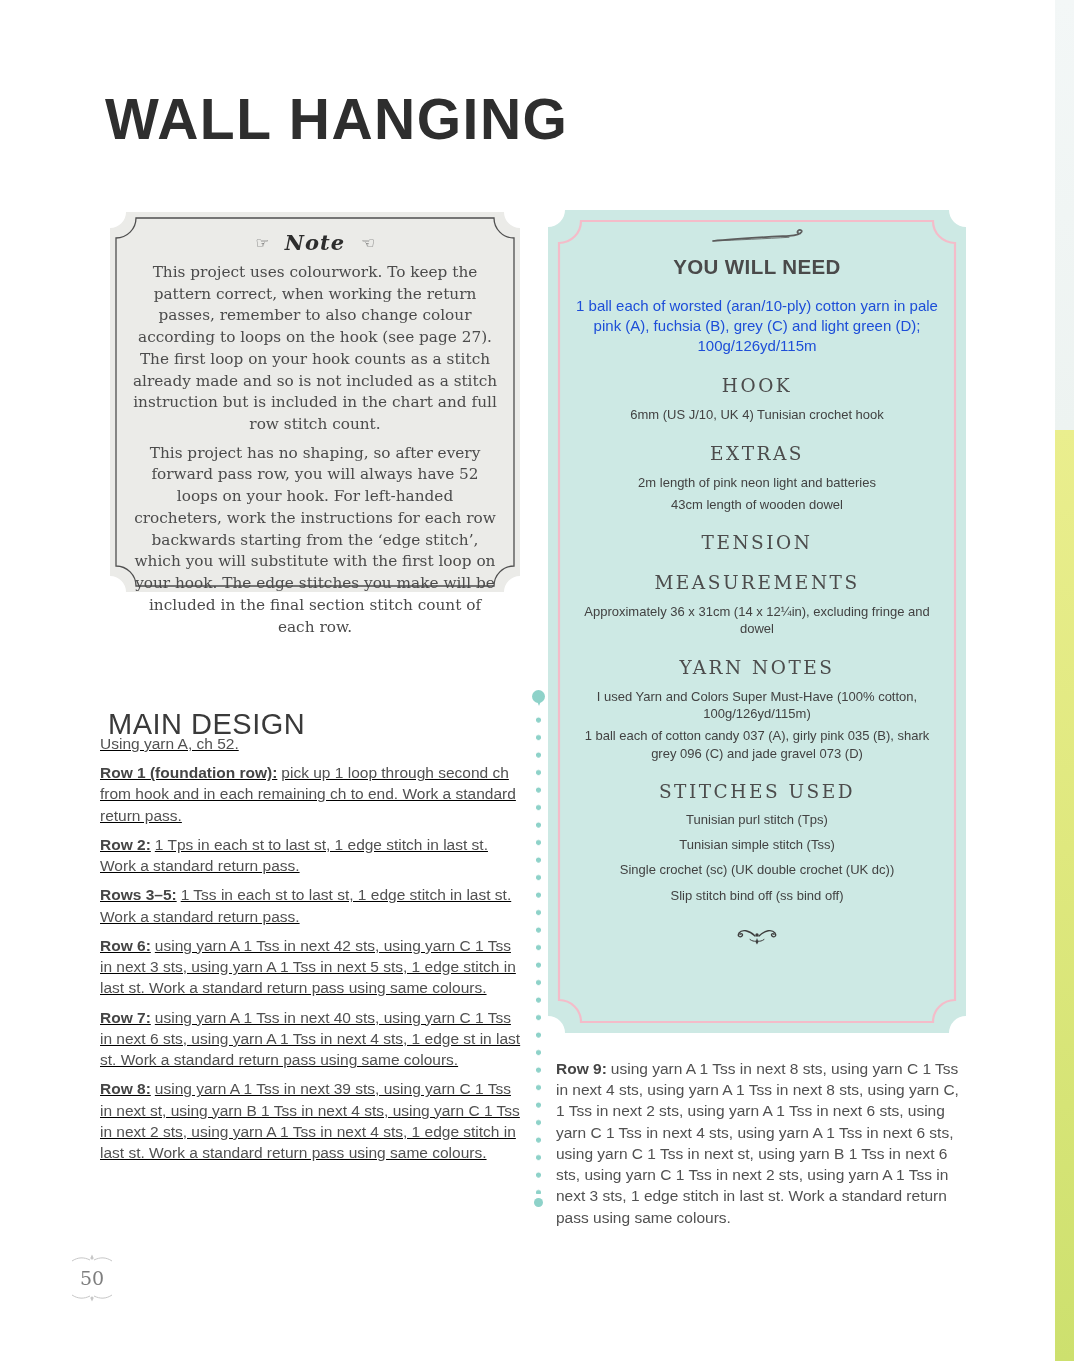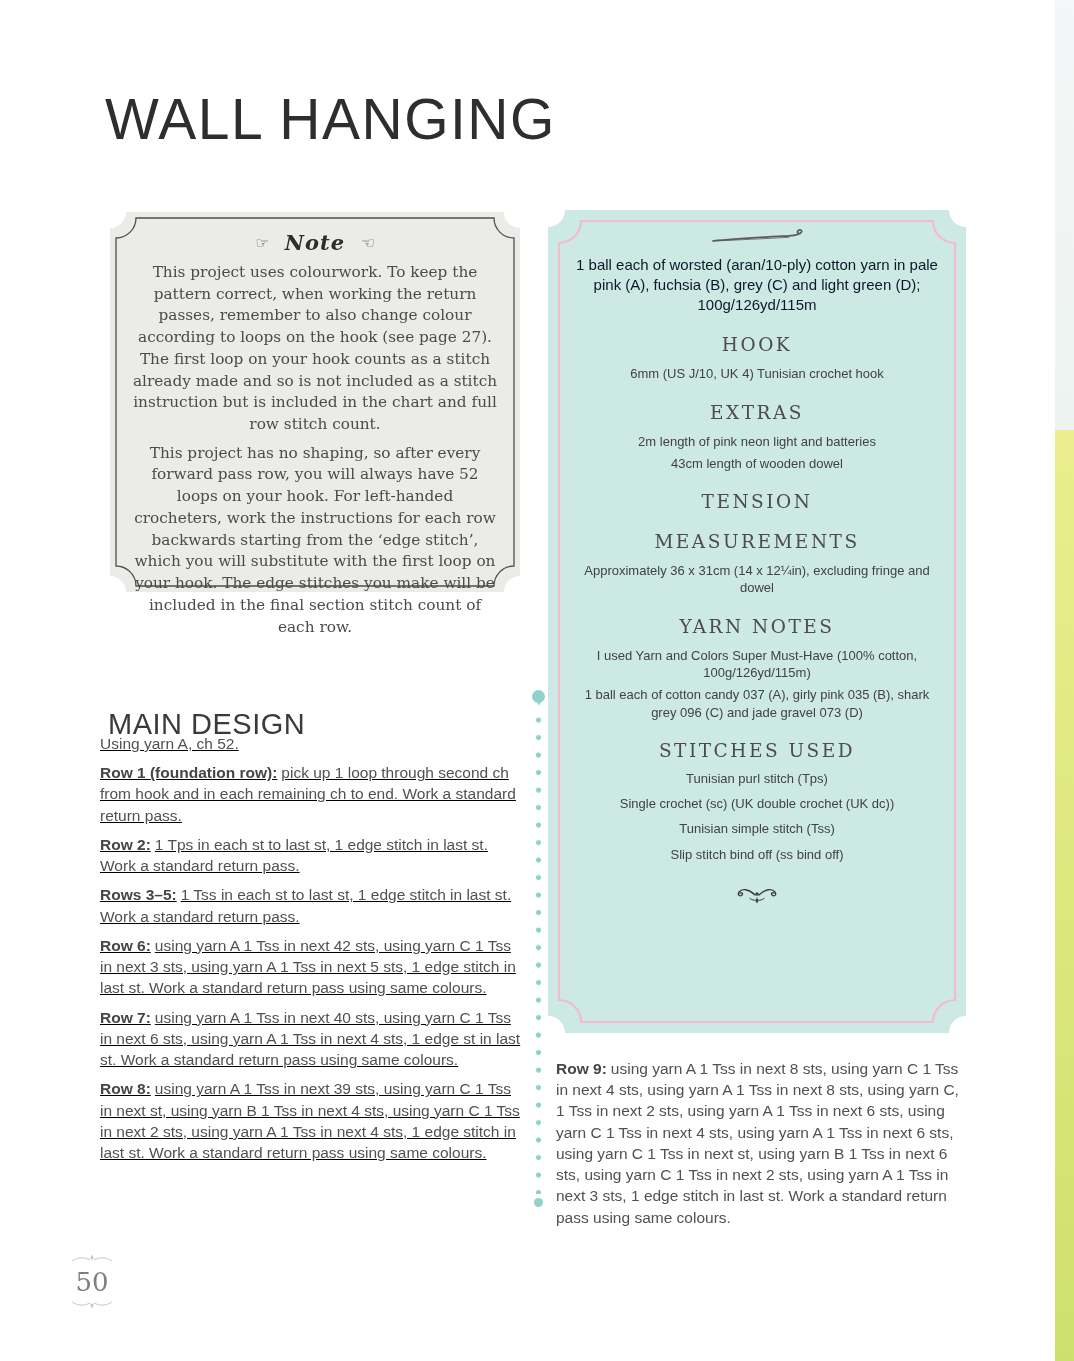--- a/index.html
+++ b/index.html
@@ -5,21 +5,21 @@
   html,body { margin:0; padding:0; }
   #page {
     position:relative; width:1074px; height:1361px;
     background:#ffffff; overflow:hidden;
     font-family:"Liberation Sans", sans-serif;
   }
 
   
   .page-title {
     position:absolute; left:105px; top:86px;
-    font-size:57px; font-weight:400; letter-spacing:1.5px;
+    font-size:57px; font-weight:700; letter-spacing:1.5px;
     color:#2e2e2e; white-space:nowrap;
   }
 
   
   .stripe-light { position:absolute; right:0; top:0; width:19px; height:430px;
     background:linear-gradient(180deg,#f3f7f7,#edf3f1); }
   .stripe-yellow { position:absolute; right:0; top:430px; width:19px; height:931px;
     background:linear-gradient(180deg,#eaee8e 0%,#dfe87e 45%,#cde06e 100%); }
 
   
@@ -37,21 +37,21 @@
 
   
   .supplies-box { position:absolute; left:548px; top:210px; width:418px; height:823px; }
   .supplies-box svg.frame { position:absolute; left:0; top:0; }
   .supplies-content {
     position:absolute; left:26px; top:14px; width:366px;
     text-align:center; color:#424242;
   }
   .hook-illus { margin:2px auto 0; display:block; }
   .ywn-title { font-size:20.5px; font-weight:700; color:#4a4a4a; letter-spacing:0.4px; margin-top:7px; }
-  .ywn-intro { font-size:15px; line-height:1.34; margin-top:7px; color:#0f172a; }
+  .ywn-intro { font-size:15px; line-height:1.34; margin-top:17px; color:#1d4ed8; }
   .sec-heading {
     font-family:"DejaVu Serif", serif; font-weight:400;
     font-size:18.5px; letter-spacing:2.5px; color:#4c4c4c;
     margin:19px 0 10px 0;
   }
   .sec-line { font-size:13px; line-height:1.33; margin:5px 0; color:#424242; }
   .sec-line.loose { line-height:1.25; margin:9px 0; }
   .flourish-wrap { margin-top:22px; }
 
   
@@ -74,21 +74,21 @@
   }
   .divider .dots {
     position:absolute; left:0; top:22px; width:15px; height:482px;
     background-image:radial-gradient(circle at 7.5px 8px, #8ed2c9 2.2px, rgba(0,0,0,0) 2.9px);
     background-size:15px 17.5px; background-repeat:repeat-y;
   }
   .divider .end-dot { position:absolute; left:3px; top:508px; width:9px; height:9px; border-radius:50%; background:#8ed2c9; }
 
   
   .page-number-block { position:absolute; left:66px; top:1250px; width:52px; text-align:center; }
-  .page-number { font-family:"DejaVu Serif", serif; font-size:26px; color:#7e7e7e; line-height:1; margin:1px 0; }
+  .page-number { font-family:"DejaVu Serif", serif; font-size:19px; color:#7e7e7e; line-height:1; margin:1px 0; }
 </style>
 </head>
 <body>
 
 <div id="page">
 
   <div class="stripe-light"></div>
   <div class="stripe-yellow"></div>
 
   <div class="page-title">WALL HANGING</div>
@@ -114,42 +114,43 @@
       <path d="M17,0 H401 A17,17 0 0 0 418,17 V806 A17,17 0 0 0 401,823 H17 A17,17 0 0 0 0,806 V17 A17,17 0 0 0 17,0 Z" fill="#cde9e4"></path>
       <path d="M33,11 H385 A22,22 0 0 0 407,33 V790 A22,22 0 0 0 385,812 H33 A22,22 0 0 0 11,790 V33 A22,22 0 0 0 33,11 Z" fill="none" stroke="#f4bcc9" stroke-width="2.2"></path>
     </svg>
     <div class="supplies-content">
 
       <svg class="hook-illus" width="96" height="22" viewBox="0 0 96 22">
         <path d="M4,15 C28,12.5 58,11 80,9.8 C87,9.4 91.5,8 92.6,5.8 C93.4,4.1 90.6,3.2 89,4.8 C87.8,6 88.8,8 91,7.6" fill="none" stroke="#5c5c5c" stroke-width="1.7" stroke-linecap="round"></path>
         <path d="M4,15 C28,14 58,12.6 80,11.3" fill="none" stroke="#5c5c5c" stroke-width="0.8" stroke-linecap="round"></path>
       </svg>
 
+      <div class="ywn-title">YOU WILL NEED</div>
       <div class="ywn-intro">1 ball each of worsted (aran/10-ply) cotton yarn in pale pink (A), fuchsia (B), grey (C) and light green (D); 100g/126yd/115m</div>
 
       <div class="sec-heading">HOOK</div>
       <div class="sec-line">6mm (US J/10, UK 4) Tunisian crochet hook</div>
 
       <div class="sec-heading">EXTRAS</div>
       <div class="sec-line">2m length of pink neon light and batteries</div>
       <div class="sec-line">43cm length of wooden dowel</div>
 
       <div class="sec-heading">TENSION</div>
 
       <div class="sec-heading">MEASUREMENTS</div>
       <div class="sec-line">Approximately 36 x 31cm (14 x 12¼in), excluding fringe and dowel</div>
 
       <div class="sec-heading">YARN NOTES</div>
       <div class="sec-line">I used Yarn and Colors Super Must-Have (100% cotton, 100g/126yd/115m)</div>
       <div class="sec-line">1 ball each of cotton candy 037 (A), girly pink 035 (B), shark grey 096 (C) and jade gravel 073 (D)</div>
 
       <div class="sec-heading">STITCHES USED</div>
       <div class="sec-line loose">Tunisian purl stitch (Tps)</div>
+      <div class="sec-line loose">Tunisian simple stitch (Tss)</div>
       <div class="sec-line loose">Single crochet (sc) (UK double crochet (UK dc))</div>
-      <div class="sec-line loose">Tunisian simple stitch (Tss)</div>
       <div class="sec-line loose">Slip stitch bind off (ss bind off)</div>
 
       <div class="flourish-wrap">
         <svg width="44" height="20" viewBox="0 0 44 20">
           <path d="M20,10 C14,4 7,3 4,7 C2,10 5,12 7,10 C8.5,8.5 6.5,6.8 5,8.2" fill="none" stroke="#3d3d3d" stroke-width="1.3" stroke-linecap="round"></path>
           <path d="M24,10 C30,4 37,3 40,7 C42,10 39,12 37,10 C35.5,8.5 37.5,6.8 39,8.2" fill="none" stroke="#3d3d3d" stroke-width="1.3" stroke-linecap="round"></path>
           <circle cx="22" cy="9" r="1.7" fill="#3d3d3d"></circle>
           <path d="M22,12 L20.6,16 L22,18.5 L23.4,16 Z" fill="#3d3d3d"></path>
           <path d="M15,13.5 C17,15 19,15.5 21,15.2" fill="none" stroke="#3d3d3d" stroke-width="1" stroke-linecap="round"></path>
           <path d="M29,13.5 C27,15 25,15.5 23,15.2" fill="none" stroke="#3d3d3d" stroke-width="1" stroke-linecap="round"></path>

